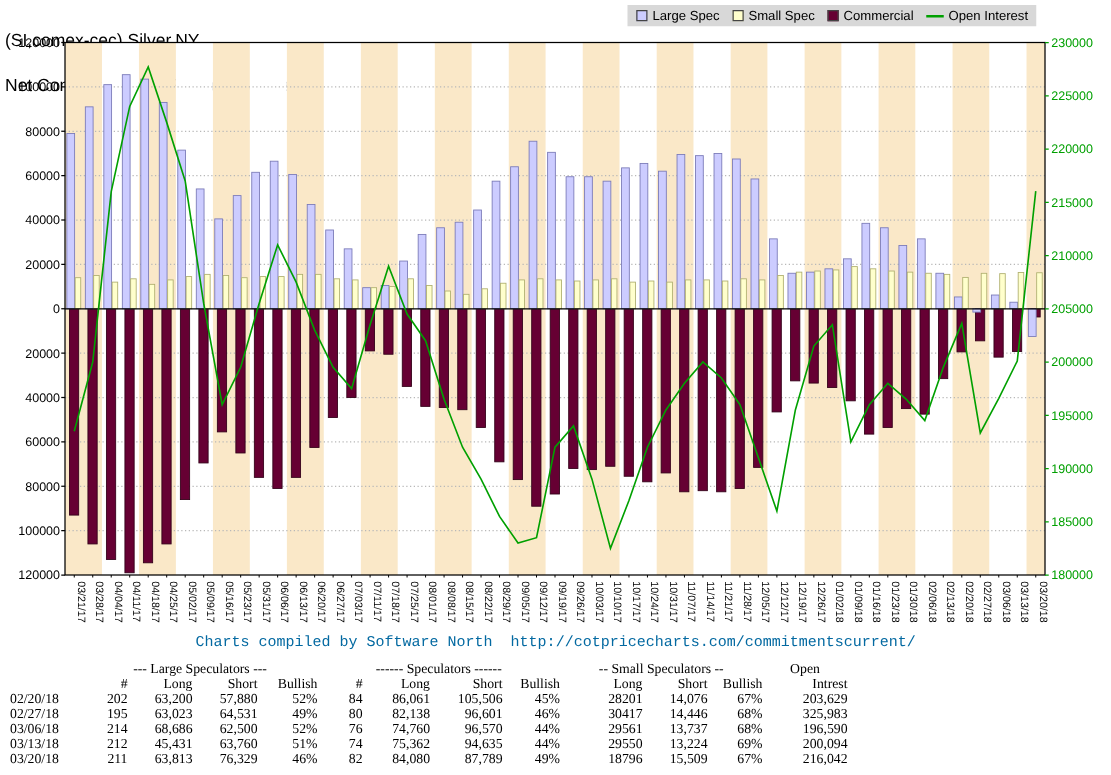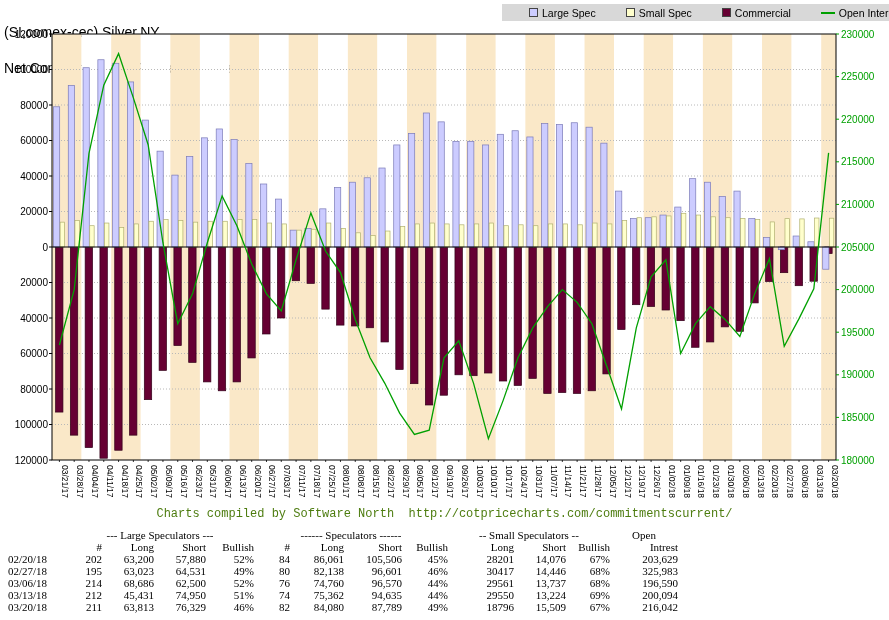--- a/index.html
+++ b/index.html
@@ -1,21 +1,21 @@
 <!DOCTYPE html>
 <html><head>
 <meta charset="utf-8">
 <style>
   html,body{margin:0;padding:0;background:#ffffff;}
   #page{position:relative;width:889px;height:620px;background:#ffffff;overflow:hidden;
         font-family:"Liberation Sans",sans-serif;}
   .titles{position:absolute;top:2px;left:4px;font-size:14px;font-weight:normal;color:#000;line-height:12px;white-space:pre;}
   .legend{position:absolute;top:4px;left:502px;height:17px;background:#d8d8d8;
           display:flex;align-items:center;gap:10px;padding:0 7px;font-size:10.5px;color:#000;}
-  .legend-item{display:flex;align-items:center;gap:4px;white-space:nowrap;margin-left:20px;}
+  .legend-item{display:flex;align-items:center;gap:4px;white-space:nowrap;}
   .swatch{width:9px;height:9px;border:1px solid #444;display:inline-block;box-sizing:border-box;}
   .line-swatch{width:14px;height:2px;display:inline-block;}
   #chart-svg{position:absolute;top:0;left:0;}
   #chart-svg text{font-family:"Liberation Sans",sans-serif;}
   .footer-note{position:absolute;top:507px;left:0;width:889px;text-align:center;
                font-family:"Liberation Mono",monospace;font-size:12px;white-space:pre;}
   .cot-table{position:absolute;top:529px;left:8px;border-collapse:collapse;
              font-family:Liberation Serif, serif;font-size:11px;color:#000;}
   .cot-table th,.cot-table td{font-weight:normal;text-align:right;white-space:pre;line-height:12px;padding:0;}
   .cot-table th.center{text-align:center;}
@@ -415,21 +415,21 @@
         <text x="787.23" y="465" font-size="8.5" fill="#000000" transform="rotate(90 787.23 465)">02/27/18</text>
         <line x1="799.02" x2="799.02" y1="460" y2="462" stroke="#000" stroke-width="0.8"></line>
         <text x="802.02" y="465" font-size="8.5" fill="#000000" transform="rotate(90 802.02 465)">03/06/18</text>
         <line x1="813.81" x2="813.81" y1="460" y2="462" stroke="#000" stroke-width="0.8"></line>
         <text x="816.81" y="465" font-size="8.5" fill="#000000" transform="rotate(90 816.81 465)">03/13/18</text>
         <line x1="828.60" x2="828.60" y1="460" y2="462" stroke="#000" stroke-width="0.8"></line>
         <text x="831.60" y="465" font-size="8.5" fill="#000000" transform="rotate(90 831.60 465)">03/20/18</text>
       </g>
     </svg>
 
-  <div class="footer-note" id="footer-note" style="color: #4d7c0f;">Charts compiled by Software North  http://cotpricecharts.com/commitmentscurrent/</div>
+  <div class="footer-note" id="footer-note" style="color: #0369a1;">Charts compiled by Software North  http://cotpricecharts.com/commitmentscurrent/</div>
 
   <table class="cot-table">
     <colgroup>
       <col style="width:58px">
         <col style="width:36px">
         <col style="width:52px">
         <col style="width:52px">
       <col style="width:48px">
         <col style="width:36px">
         <col style="width:54px">
@@ -507,21 +507,21 @@
           <td>44%</td>
           <td>29561</td>
           <td>13,737</td>
           <td>68%</td>
           <td>196,590</td>
         </tr>
         <tr>
           <td class="date">03/13/18</td>
           <td>212</td>
           <td>45,431</td>
-          <td>74,950</td>
+          <td>63,760</td>
           <td>51%</td>
           <td>74</td>
           <td>75,362</td>
           <td>94,635</td>
           <td>44%</td>
           <td>29550</td>
           <td>13,224</td>
           <td>69%</td>
           <td>200,094</td>
         </tr>

